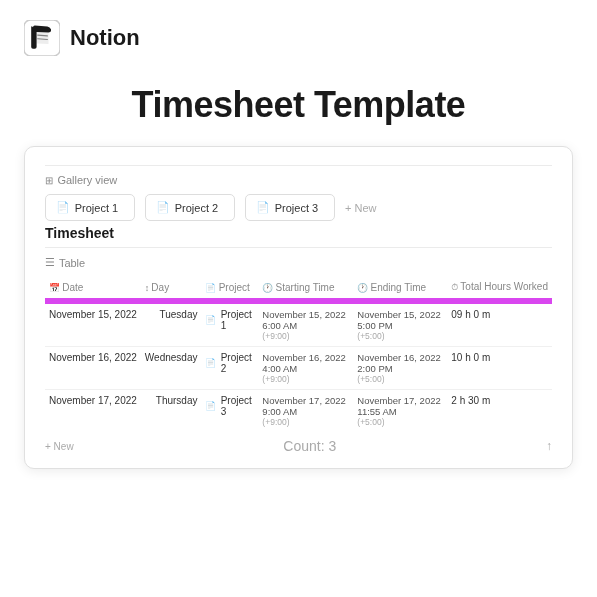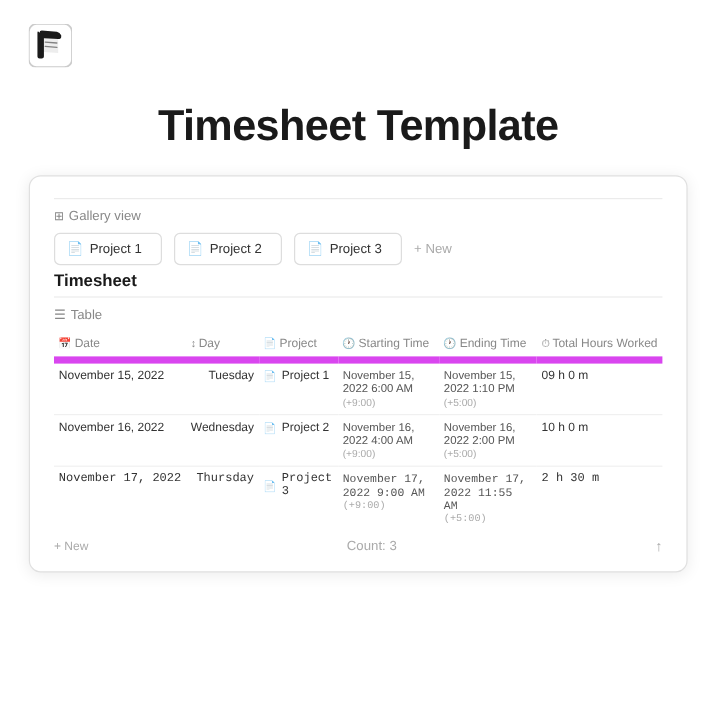--- a/index.html
+++ b/index.html
@@ -137,21 +137,20 @@
     }
     .ts-table th .col-icon {
       font-size: 9px;
       margin-right: 2px;
     }
     .ts-table tbody tr {
       border-bottom: 1px solid #f0f0f0;
     }
     .ts-table tbody tr:last-child {
       border-bottom: none;
-      font-family: Liberation Mono, monospace;
     }
     .ts-table td {
       padding: 5px 4px;
       color: #333;
       font-size: 10px;
       vertical-align: top;
     }
     .td-date {
       color: #555;
       white-space: nowrap;
@@ -188,38 +187,39 @@
       align-items: center;
       justify-content: space-between;
       margin-top: 6px;
     }
     .add-row {
       font-size: 10px;
       color: #aaa;
       cursor: pointer;
     }
     .count-badge {
-      font-size: 11px;
+      font-size: 14px;
       color: #aaa;
     }
     .scroll-icon {
       font-size: 12px;
       color: #aaa;
     }
   </style>
 </head>
 <body>
 
 <div class="header">
   <svg class="notion-logo" viewBox="0 0 100 100" xmlns="http://www.w3.org/2000/svg">
     <rect width="100" height="100" rx="18" fill="#fff" stroke="#ccc" stroke-width="4"></rect>
     <path d="M25 20 L25 75 M25 20 Q25 15 30 15 L65 18 Q72 20 75 26 L75 30 Q75 35 68 35 L35 33 L35 75 Q35 80 30 80 L25 80 Q20 80 20 75 L20 20 Q20 15 25 20Z" fill="#1a1a1a"></path>
     <path d="M35 33 L35 65 L68 67 L68 35 Z" fill="#1a1a1a" opacity="0.08"></path>
     <path d="M38 42 L65 44 M38 52 L65 54" stroke="#1a1a1a" stroke-width="3" stroke-linecap="round" opacity="0.5"></path>
   </svg>
+  <span class="header-brand">Notion</span>
 </div>
 
 <div class="page-title-section">
   <h1 class="page-title">Timesheet Template</h1>
 </div>
 
 <div class="card">
 
   <div>
     <hr class="section-divider">
@@ -273,21 +273,21 @@
             <div class="td-project">
               <span class="td-project-icon">📄</span>
               <span>Project 1</span>
             </div>
           </td>
           <td>
             <div class="td-time">November 15, 2022 6:00 AM</div>
             <div class="td-time-sub">(+9:00)</div>
           </td>
           <td>
-            <div class="td-time">November 15, 2022 1:10 PM</div>
+            <div class="td-time">November 15, 2022 5:00 PM</div>
             <div class="td-time-sub">(+5:00)</div>
           </td>
           <td class="td-hours">09 h 0 m</td>
         </tr>
         <tr>
           <td class="td-date">November 16, 2022</td>
           <td class="td-day">Wednesday</td>
           <td>
             <div class="td-project">
               <span class="td-project-icon">📄</span>

